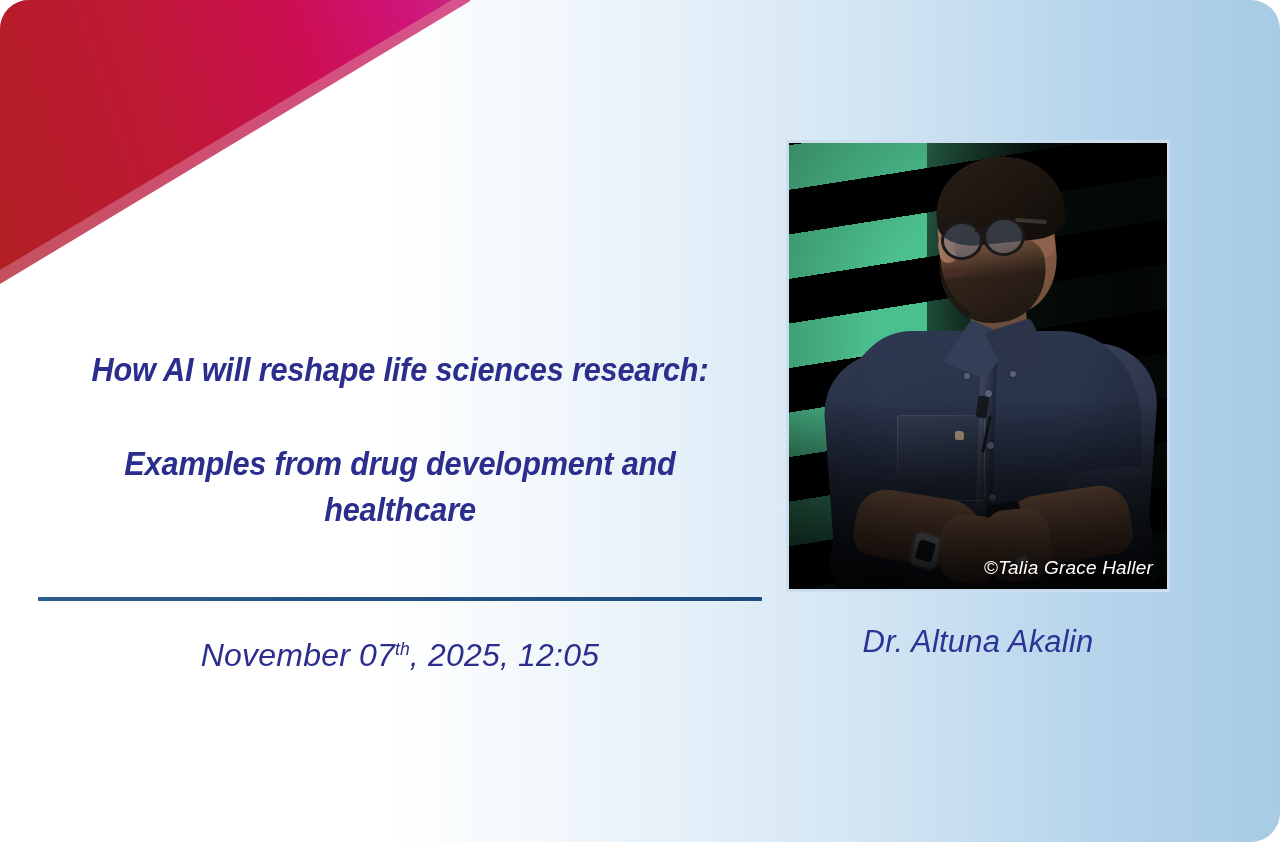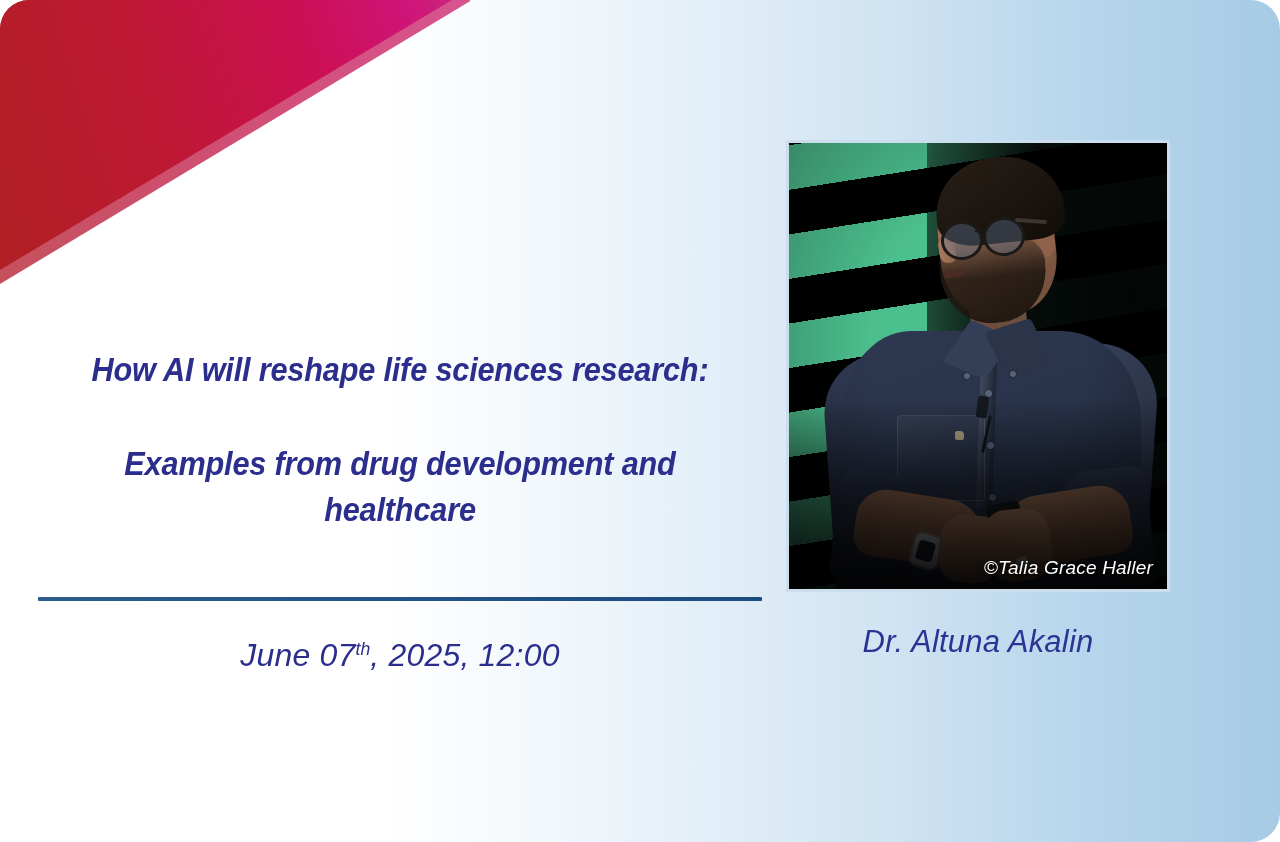--- a/index.html
+++ b/index.html
@@ -517,21 +517,21 @@
     <div class="tri-light"></div>
     <div class="tri-main"></div>
   </div>
 
   <div class="text-block">
     <h1 class="title">
       <span class="title-line">How AI will reshape life sciences research:</span>
       <span class="title-line">Examples from drug development and healthcare</span>
     </h1>
     <div class="rule"></div>
-    <div class="date"><span>June 07</span><sup>th</sup><span>, 2025, 12:00</span></div>
+    <div class="date"><span>November 07</span><sup>th</sup><span>, 2025, 12:05</span></div>
   </div>
 
   <div class="photo-frame">
     <div class="photo-inner">
       <div class="stage-stripes"></div>
       <div class="stage-dark-right"></div>
 
       <div class="person">
         <div class="shoulder-l"></div>
         <div class="shoulder-r"></div>

